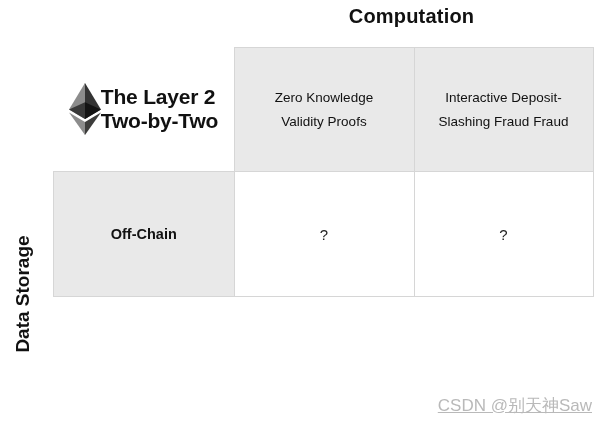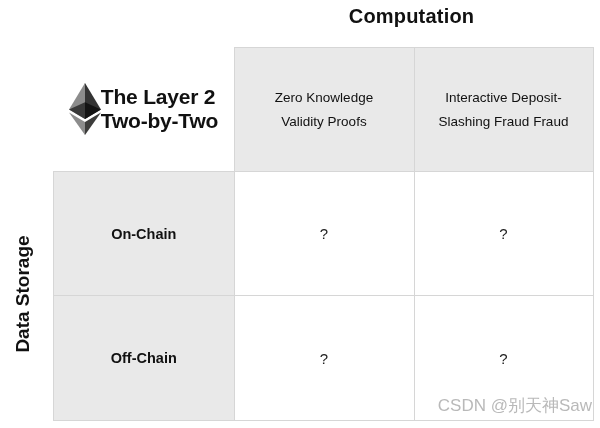--- a/index.html
+++ b/index.html
@@ -110,20 +110,21 @@
   }
 
   
   .watermark {
     position: absolute;
     right: 8px;
     bottom: 11px;
     font-size: 17px;
     color: #b9b9b9;
     white-space: nowrap;
+    text-decoration: underline;
   }
 </style>
 </head>
 <body>
 
 <div class="canvas">
 
   <div class="computation-label">Computation</div>
 
   <div class="data-storage-label">
@@ -147,25 +148,20 @@
             <div>The Layer 2</div>
             <div>Two-by-Two</div>
           </div>
         </div>
       </td>
       <td class="colhead c1">Zero Knowledge
 Validity Proofs</td>
       <td class="colhead c2">Interactive Deposit-
 Slashing Fraud Fraud</td>
     </tr>
-    <tr class="r1">
-      <td class="rowhead">On-Chain</td>
-      <td class="qcell">?</td>
-      <td class="qcell">?</td>
-    </tr>
     <tr class="r2">
       <td class="rowhead">Off-Chain</td>
       <td class="qcell">?</td>
       <td class="qcell">?</td>
     </tr>
   </tbody>
     </table>
 
   <div class="watermark">CSDN @别天神Saw</div>
 

